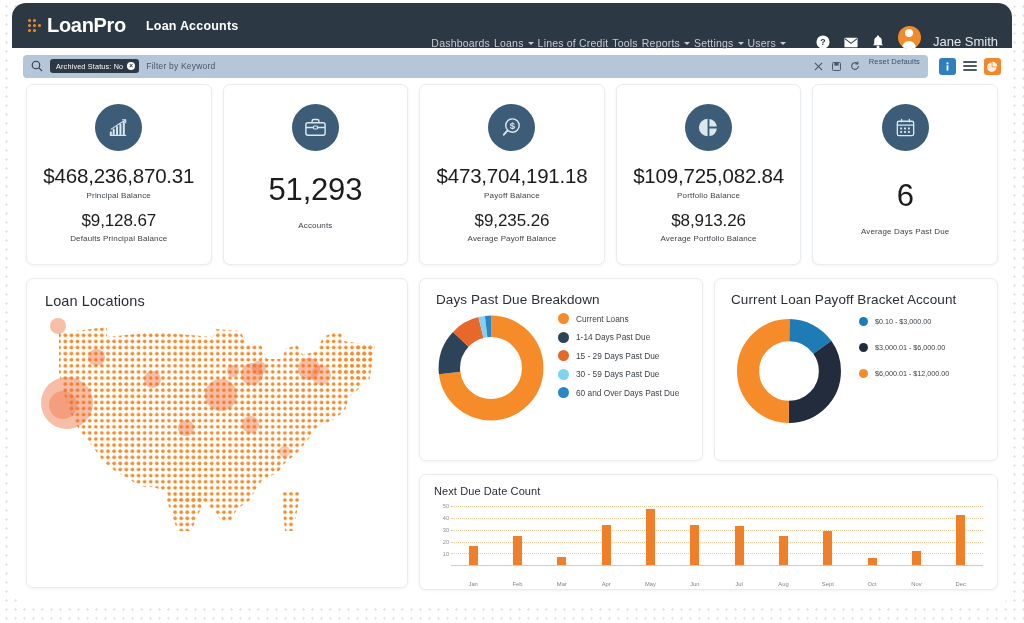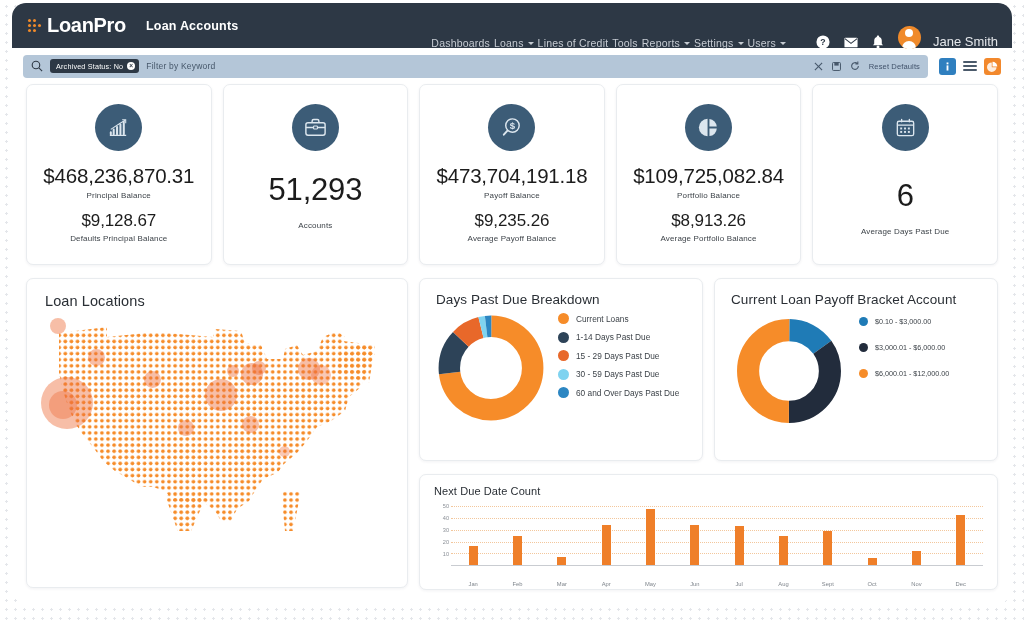--- a/index.html
+++ b/index.html
@@ -106,21 +106,21 @@
     display: flex; align-items: center; gap: 4px;
     white-space: nowrap; cursor: pointer;
   }
   .chip-x {
     width: 8px; height: 8px; border-radius: 50%; background: #ffffff;
     color: #2d3845; font-size: 6.5px; line-height: 8px; text-align: center;
     font-weight: bold;
   }
   .filter-ph { color: #46576a; font-size: 8.5px; letter-spacing: 0.2px; }
   .filter-right {
-    margin-left: auto; display: flex; align-items: center; gap: 9px;
+    margin-left: auto; display: flex; gap: 9px;
     color: #4a5a6c;
   }
   .reset-label { font-size: 7.6px; color: #41526a; letter-spacing: 0.1px; white-space: nowrap; }
   .right-btns { display: flex; align-items: center; gap: 7px; margin-left: 11px; }
   .sq-btn {
     width: 17px; height: 17px; border-radius: 3px;
     display: flex; align-items: center; justify-content: center; cursor: pointer;
   }
   .sq-blue { background: #2f7fbf; }
   .sq-orange { background: #f2882c; }

